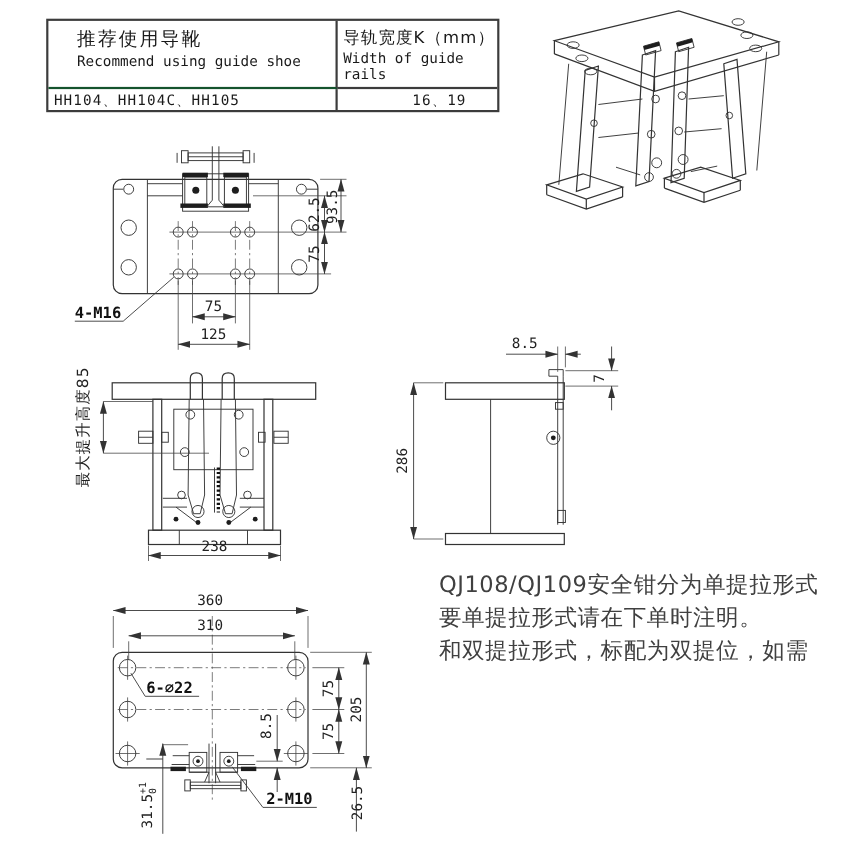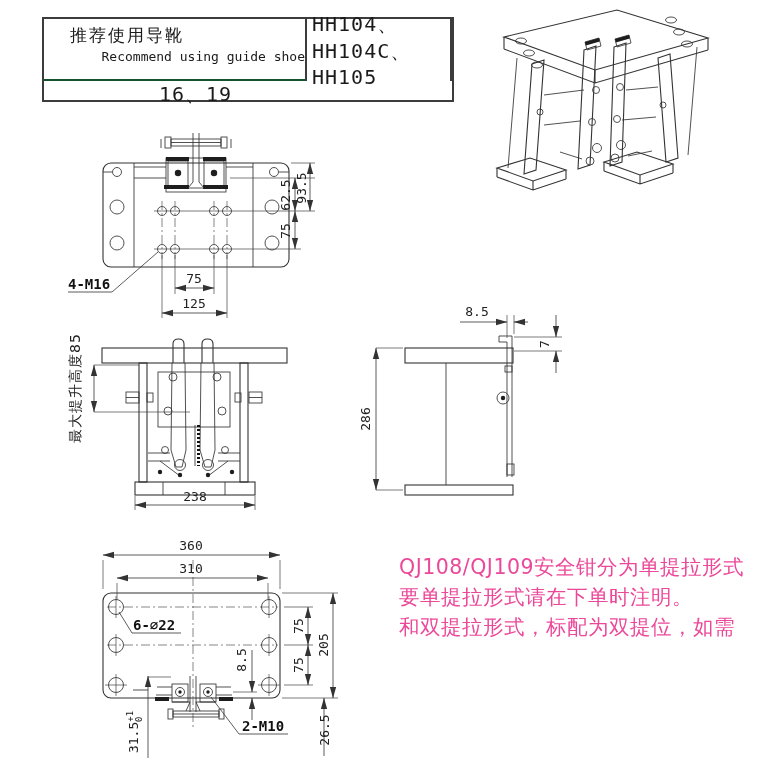--- a/index.html
+++ b/index.html
@@ -9,25 +9,25 @@
   .spec-table{position:absolute;left:42px;top:17px;width:412px;height:85px;
               display:grid;grid-template-columns:263px 1fr;grid-template-rows:62px 1fr;
               border:2px solid #3c3c3c;box-sizing:border-box;}
   .spec-table .cell{box-sizing:border-box;border-color:#3c3c3c;}
   .cell.h1{border-right:2px solid #3c3c3c;border-bottom:2px solid #14532d;padding:5px 0 0 26px;}
   .cell.h2{border-bottom:2px solid #3c3c3c;padding:6px 0 0 5px;}
   .cell.b1{border-right:2px solid #3c3c3c;display:flex;align-items:center;padding-left:5px;}
   .cell.b2{display:flex;align-items:center;justify-content:center;padding-left:40px;}
   .zh-big{font-size:17px;letter-spacing:2px;color:#1a1a1a;}
   .zh-mid{font-size:15px;letter-spacing:1px;color:#1a1a1a;}
-  .en{font-family:"DejaVu Sans Mono",monospace;font-size:13px;color:#1a1a1a;margin-top:2px;text-align:right;}
-  .mono16{font-family:"DejaVu Sans Mono",monospace;font-size:20px;color:#1a1a1a;letter-spacing:1px;}
+  .en{font-family:"DejaVu Sans Mono",monospace;font-size:13px;color:#1a1a1a;margin-top:2px;}
+  .mono16{font-family:"DejaVu Sans Mono",monospace;font-size:13px;color:#1a1a1a;letter-spacing:1px;}
   
-  .note{position:absolute;left:399px;top:552px;width:370px;font-size:20.5px;
-        line-height:30px;letter-spacing:0.5px;color:#ec4899;}
+  .note{position:absolute;left:399px;top:516px;width:370px;font-size:20.5px;
+        line-height:30px;letter-spacing:0.5px;color:#404040;}
   .note span{display:block;}
   
   svg.draw{position:absolute;left:0;top:0;}
   .ol{fill:none;stroke:#333;stroke-width:1.1;}
   .ol2{fill:none;stroke:#333;stroke-width:0.85;}
   .thin{fill:none;stroke:#444;stroke-width:0.7;}
   .cl{fill:none;stroke:#555;stroke-width:0.7;stroke-dasharray:9 3 2 3;}
   .dim{fill:none;stroke:#333;stroke-width:0.8;}
   .blk{fill:#1d1d1d;stroke:none;}
   .dot{fill:#1d1d1d;stroke:none;}
@@ -37,20 +37,24 @@
 </style>
 </head>
 <body>
 
 <div class="canvas">
 
   <div class="spec-table">
     <div class="cell h1">
       <div class="zh-big">推荐使用导靴</div>
       <div class="en">Recommend using guide shoe</div>
+    </div>
+    <div class="cell h2">
+      <div class="zh-mid">导轨宽度K（mm）</div>
+      <div class="en">Width of guide rails</div>
     </div>
     <div class="cell b1">
       <span class="mono16">HH104、HH104C、HH105</span>
     </div>
     <div class="cell b2">
       <span class="mono16">16、19</span>
     </div>
   </div>
 
   <svg class="draw" width="768" height="767" viewBox="0 0 768 767">

